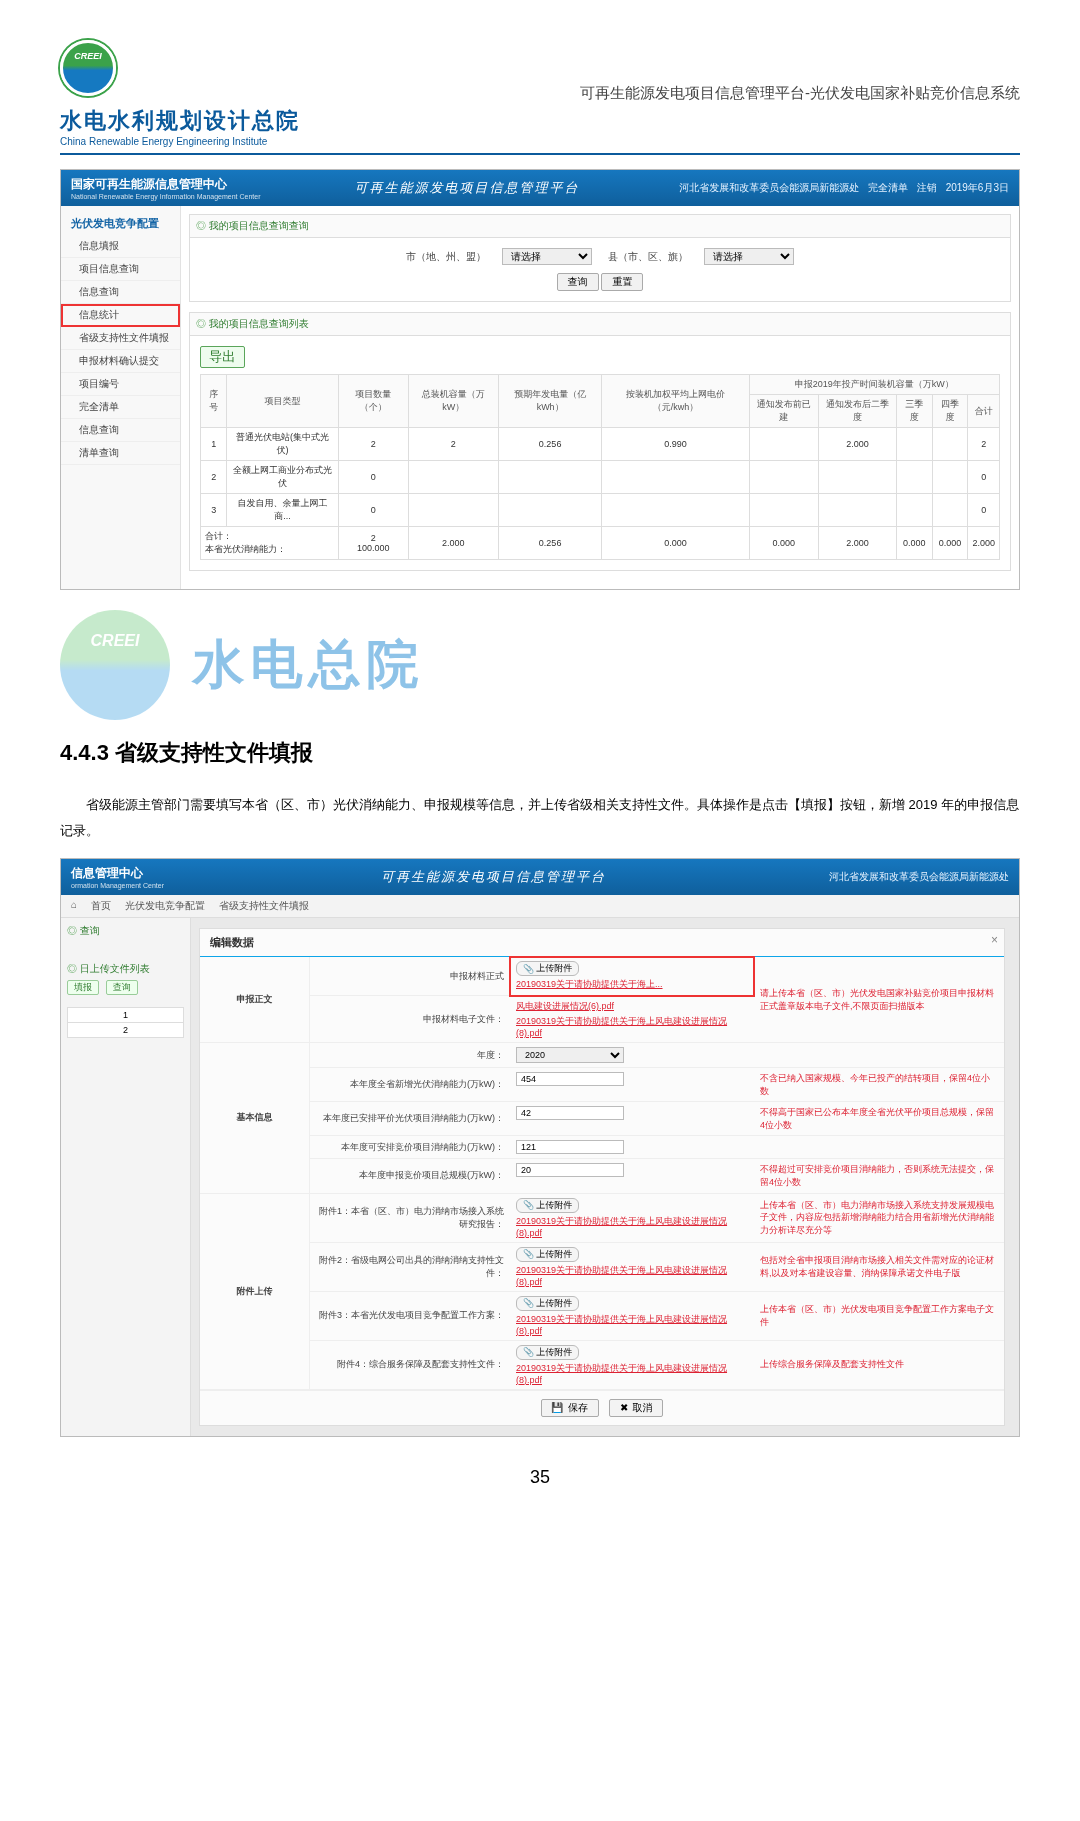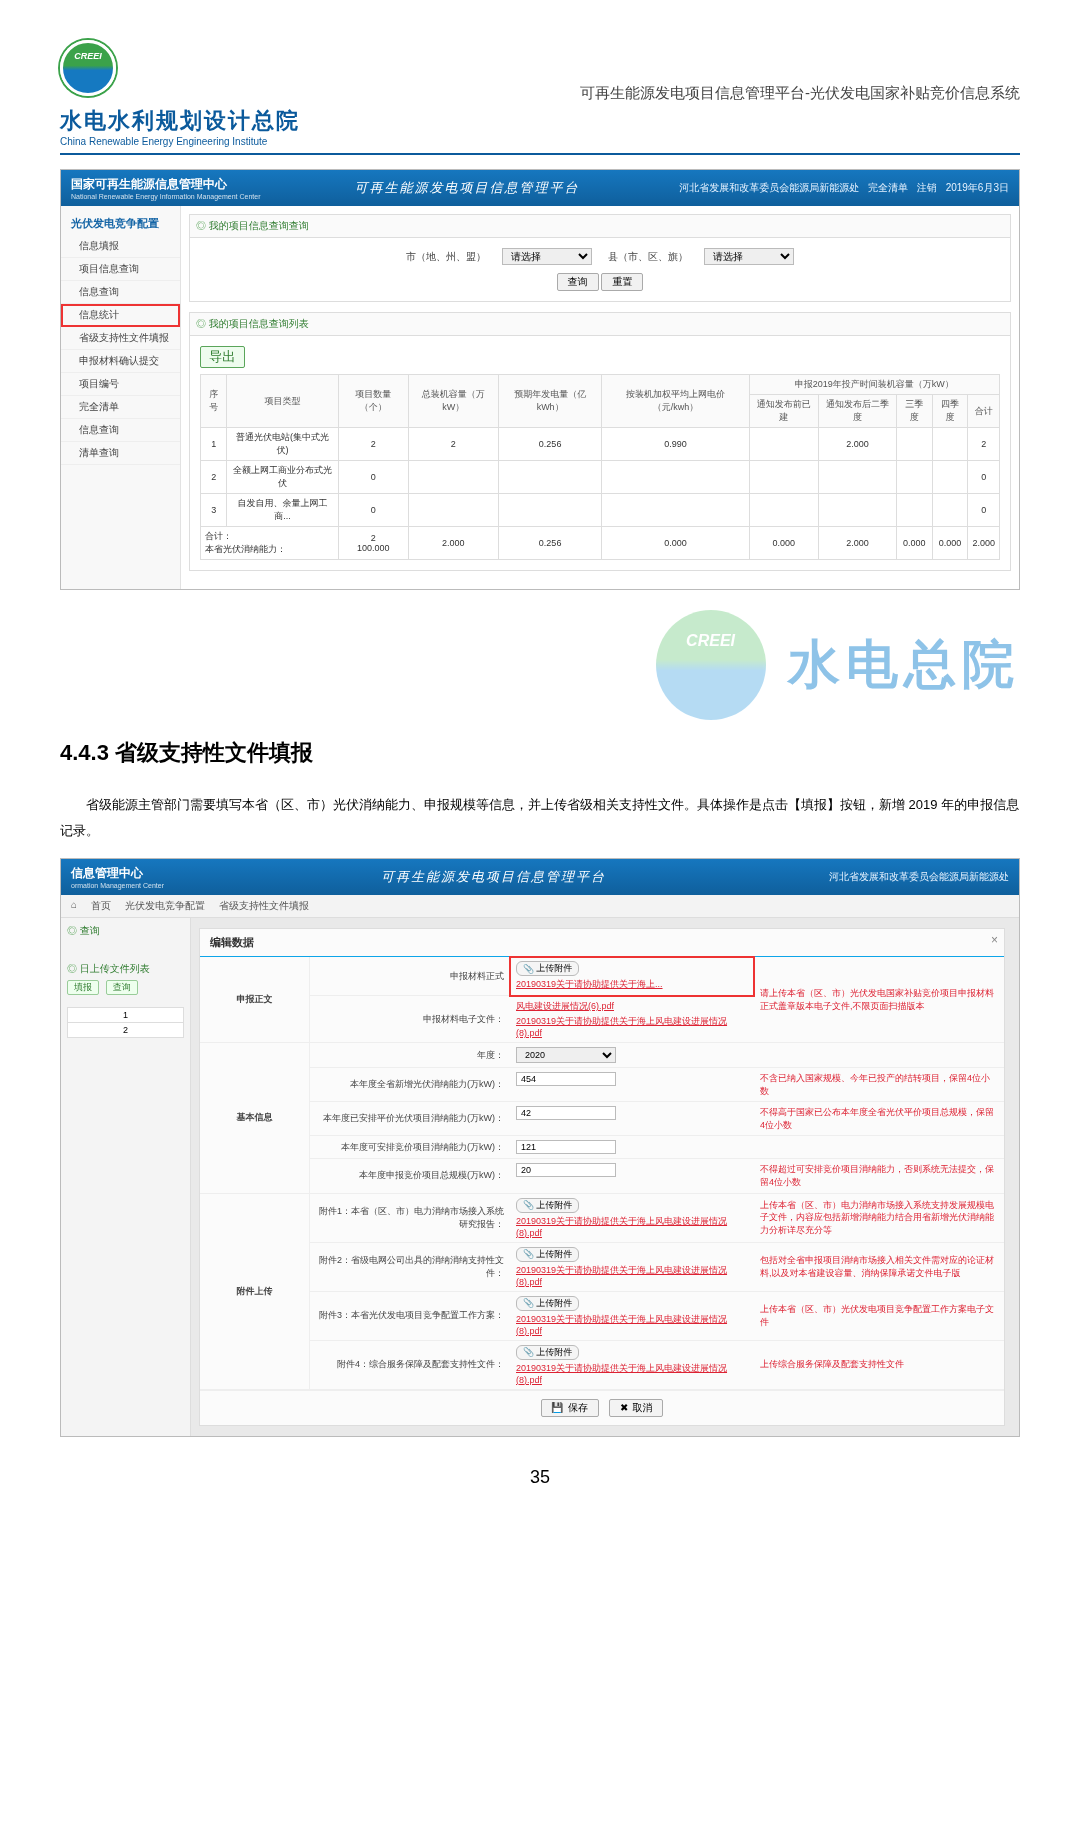--- a/index.html
+++ b/index.html
@@ -32,21 +32,21 @@
   .filters { display: flex; gap: 16px; justify-content: center; align-items: center; margin-bottom: 8px; }
   .filters label { color: #444; }
   .filters select { font-size: 10px; border: 1px solid #bbb; padding: 1px 4px; min-width: 90px; }
   .btn-sm { border: 1px solid #aaa; background: #f1f1f1; padding: 1px 10px; font-size: 10px; border-radius: 2px; cursor: pointer; }
   .btn-grn { border: 1px solid #5aa55a; color: #2f7c2f; background: #eefcee; padding: 1px 8px; border-radius: 2px; cursor: pointer; }
   table.data { width: 100%; border-collapse: collapse; font-size: 9px; }
   table.data th, table.data td { border: 1px solid #ddd; padding: 3px 4px; text-align: center; }
   table.data th { background: #fafafa; font-weight: normal; color: #555; margin-left: 36px; }
   table.data td { color: #333; }
   .footer-bar { background: linear-gradient(#1677bf,#0f5f9c); color: #e6f2ff; text-align: center; font-size: 9px; padding: 6px; }
-  .watermark-wrap { text-align: right; margin: 10px 0 18px; }
+  .watermark-wrap { text-align: left; margin: 10px 0 18px; }
   .wm-logo { display: inline-block; width: 110px; height: 110px; border-radius: 50%; background: linear-gradient(#8ed79a 45%, #6db9e8 55%); opacity: .5; position: relative; vertical-align: middle; }
   .wm-logo::after { content: "CREEI"; position: absolute; top: 22px; left: 0; right: 0; text-align: center; color: #fff; font-size: 16px; font-style: italic; font-weight: bold; }
   .wm-text { display: inline-block; font-size: 52px; color: #8ec3e8; font-weight: bold; letter-spacing: 6px; vertical-align: middle; margin-left: 18px; }
   h3.sec { font-size: 22px; font-weight: bold; margin: 6px 0 24px; }
   p.para { font-size: 13px; line-height: 2.0; text-indent: 2em; margin-bottom: 14px; }
   
   .crumb2 { background: #f3f3f3; border-bottom: 1px solid #ddd; padding: 4px 10px; font-size: 10px; color: #555; display:flex; gap:14px; }
   .body2 { display: flex; background:#e9e9e9; }
   .side2 { width: 130px; background:#f4f4f4; border-right:1px solid #ddd; padding:6px; }
   .side2 .pt::before{content:"◎ ";color:#5aa55a;}
@@ -57,21 +57,21 @@
   .side2 .mini span{display:inline-block;border:1px solid #9c9;color:#2f7c2f;background:#efe;padding:0 6px;font-size:9px;border-radius:2px;margin-right:4px;}
   .main2 { flex:1; padding:10px 14px 10px 8px; }
   .form-panel{background:#fbfbfb;border:1px solid #ddd;position:relative;}
   .form-panel .close{position:absolute;right:6px;top:4px;color:#888;font-size:12px;cursor:pointer;}
   .form-title{font-size:11px;color:#333;font-weight:bold;padding:6px 10px;border-bottom:1px solid #0ea5e9;}
   .form-grid{display:grid;grid-template-columns:110px 200px 1fr 250px;font-size:9px;}
   .fg-cell{border-bottom:1px solid #eee;padding:4px 6px;display:flex;align-items:center;}
   .fg-rowlab{border-right:1px solid #eee;color:#444;font-weight:bold;justify-content:center;}
   .fg-label{justify-content:flex-end;text-align:right;color:#444;}
   .fg-field{flex-direction:column;align-items:flex-start;gap:2px;}
-  .fg-field input, .fg-field select{border:1px solid #bbb;font-size:9px;padding:1px 4px;width:100px;}
+  .fg-field input, .fg-field select{border:1px solid #bbb;font-size:9px;padding:1px 4px;width:108px;}
   .fg-hint{color:#d23; line-height:1.4;}
   .upload-btn{display:inline-flex;align-items:center;gap:2px;border:1px solid #bbb;background:#f5f5f5;padding:0 6px;font-size:9px;border-radius:6px;cursor:pointer;}
   .upload-btn::before{content:"📎";font-size:9px;}
   .file-link{color:#d23;text-decoration:underline;display:block;}
   .redbox{outline:2px solid #e33;outline-offset:-1px;}
   .form-actions{display:flex;justify-content:center;gap:10px;padding:8px;border-top:1px solid #eee;}
   .form-actions .ab{border:1px solid #aaa;background:#f3f3f3;padding:1px 10px;font-size:10px;border-radius:2px;cursor:pointer;display:inline-flex;align-items:center;gap:4px;}
   .page-num{text-align:center;font-size:18px;margin-top:30px;}
 </style>
 </head>

